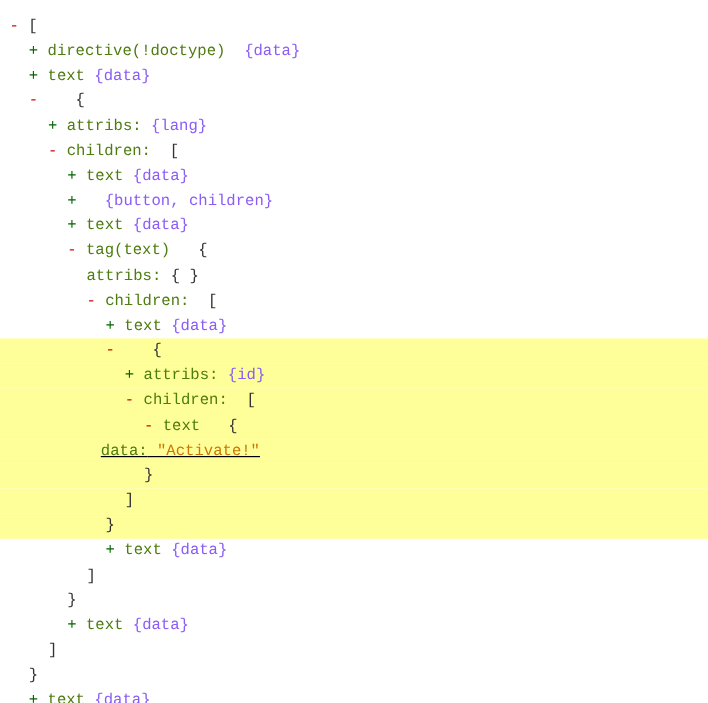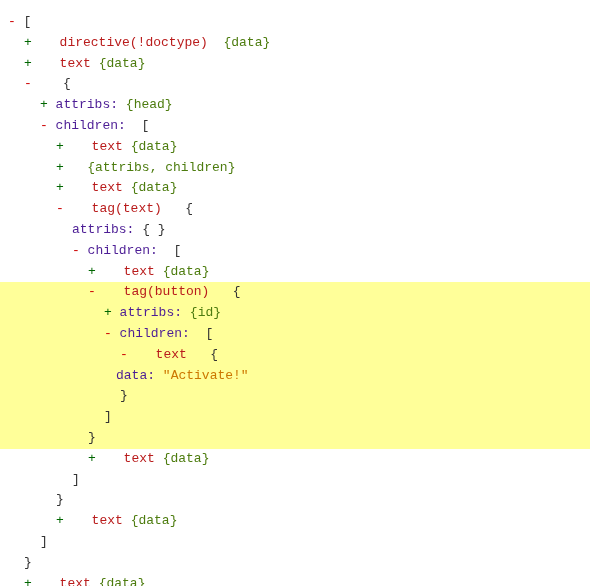--- a/index.html
+++ b/index.html
@@ -20,50 +20,50 @@
       align-items: baseline;
       padding: 0 8px;
       white-space: pre;
     }
     .highlight {
       background: #ffff99;
     }
 
     .red { color: #cc0000; }
     .green { color: #006600; }
-    .blue { color: #4c1d95; }
-    .teal { color: #b91c1c; margin-left: 20px; }
-    .gray { color: #4d7c0f; }
+    .blue { color: #4d7c0f; }
+    .teal { color: #4d7c0f; }
+    .gray { color: #8b5cf6; }
     .orange { color: #cc7700; }
     .dark { color: #333333; }
 
     span { display: inline; }
   </style>
 </head>
 <body>
 
 <div class="code-container">
     <div class="line" style="padding-left: 8px;"><span class="red">- </span><span class="dark">[</span></div>
     <div class="line" style="padding-left: 24px;"><span class="green">+ </span><span class="teal">directive(!doctype)</span><span class="dark">  </span><span class="gray">{data}</span></div>
     <div class="line" style="padding-left: 24px;"><span class="green">+ </span><span class="teal">text</span><span class="dark"> </span><span class="gray">{data}</span></div>
     <div class="line" style="padding-left: 24px;"><span class="red">- </span><span class="dark">   {</span></div>
-    <div class="line" style="padding-left: 40px;"><span class="green">+ </span><span class="blue">attribs:</span><span class="gray"> {head}</span></div>
+    <div class="line" style="padding-left: 40px;"><span class="green">+ </span><span class="blue">attribs:</span><span class="gray"> {lang}</span></div>
     <div class="line" style="padding-left: 40px;"><span class="red">- </span><span class="blue">children:</span><span class="dark">  [</span></div>
     <div class="line" style="padding-left: 56px;"><span class="green">+ </span><span class="teal">text</span><span class="dark"> </span><span class="gray">{data}</span></div>
-    <div class="line" style="padding-left: 56px;"><span class="green">+ </span><span class="dark">  </span><span class="gray">{attribs, children}</span></div>
+    <div class="line" style="padding-left: 56px;"><span class="green">+ </span><span class="dark">  </span><span class="gray">{button, children}</span></div>
     <div class="line" style="padding-left: 56px;"><span class="green">+ </span><span class="teal">text</span><span class="dark"> </span><span class="gray">{data}</span></div>
     <div class="line" style="padding-left: 56px;"><span class="red">- </span><span class="teal">tag(text)</span><span class="dark">   {</span></div>
     <div class="line" style="padding-left: 72px;"><span class="blue">attribs:</span><span class="dark"> { }</span></div>
     <div class="line" style="padding-left: 72px;"><span class="red">- </span><span class="blue">children:</span><span class="dark">  [</span></div>
     <div class="line" style="padding-left: 88px;"><span class="green">+ </span><span class="teal">text</span><span class="dark"> </span><span class="gray">{data}</span></div>
-    <div class="line highlight" style="padding-left: 88px;"><span class="red">- </span><span class="teal">tag(button)</span><span class="dark">   {</span></div>
+    <div class="line highlight" style="padding-left: 88px;"><span class="red">- </span><span class="dark">   {</span></div>
     <div class="line highlight" style="padding-left: 104px;"><span class="green">+ </span><span class="blue">attribs:</span><span class="gray"> {id}</span></div>
     <div class="line highlight" style="padding-left: 104px;"><span class="red">- </span><span class="blue">children:</span><span class="dark">  [</span></div>
     <div class="line highlight" style="padding-left: 120px;"><span class="red">- </span><span class="teal">text</span><span class="dark">   {</span></div>
-    <div class="line highlight" style="padding-left: 116px;"><span class="blue">data:</span><span class="dark"> </span><span class="orange">"Activate!"</span></div>
+    <div class="line highlight" style="padding-left: 84px; text-decoration: underline;"><span class="blue">data:</span><span class="dark"> </span><span class="orange">"Activate!"</span></div>
     <div class="line highlight" style="padding-left: 120px;"><span class="dark">}</span></div>
     <div class="line highlight" style="padding-left: 104px;"><span class="dark">]</span></div>
     <div class="line highlight" style="padding-left: 88px;"><span class="dark">}</span></div>
     <div class="line" style="padding-left: 88px;"><span class="green">+ </span><span class="teal">text</span><span class="dark"> </span><span class="gray">{data}</span></div>
     <div class="line" style="padding-left: 72px;"><span class="dark">]</span></div>
     <div class="line" style="padding-left: 56px;"><span class="dark">}</span></div>
     <div class="line" style="padding-left: 56px;"><span class="green">+ </span><span class="teal">text</span><span class="dark"> </span><span class="gray">{data}</span></div>
     <div class="line" style="padding-left: 40px;"><span class="dark">]</span></div>
     <div class="line" style="padding-left: 24px;"><span class="dark">}</span></div>
     <div class="line" style="padding-left: 24px;"><span class="green">+ </span><span class="teal">text</span><span class="dark"> </span><span class="gray">{data}</span></div>

